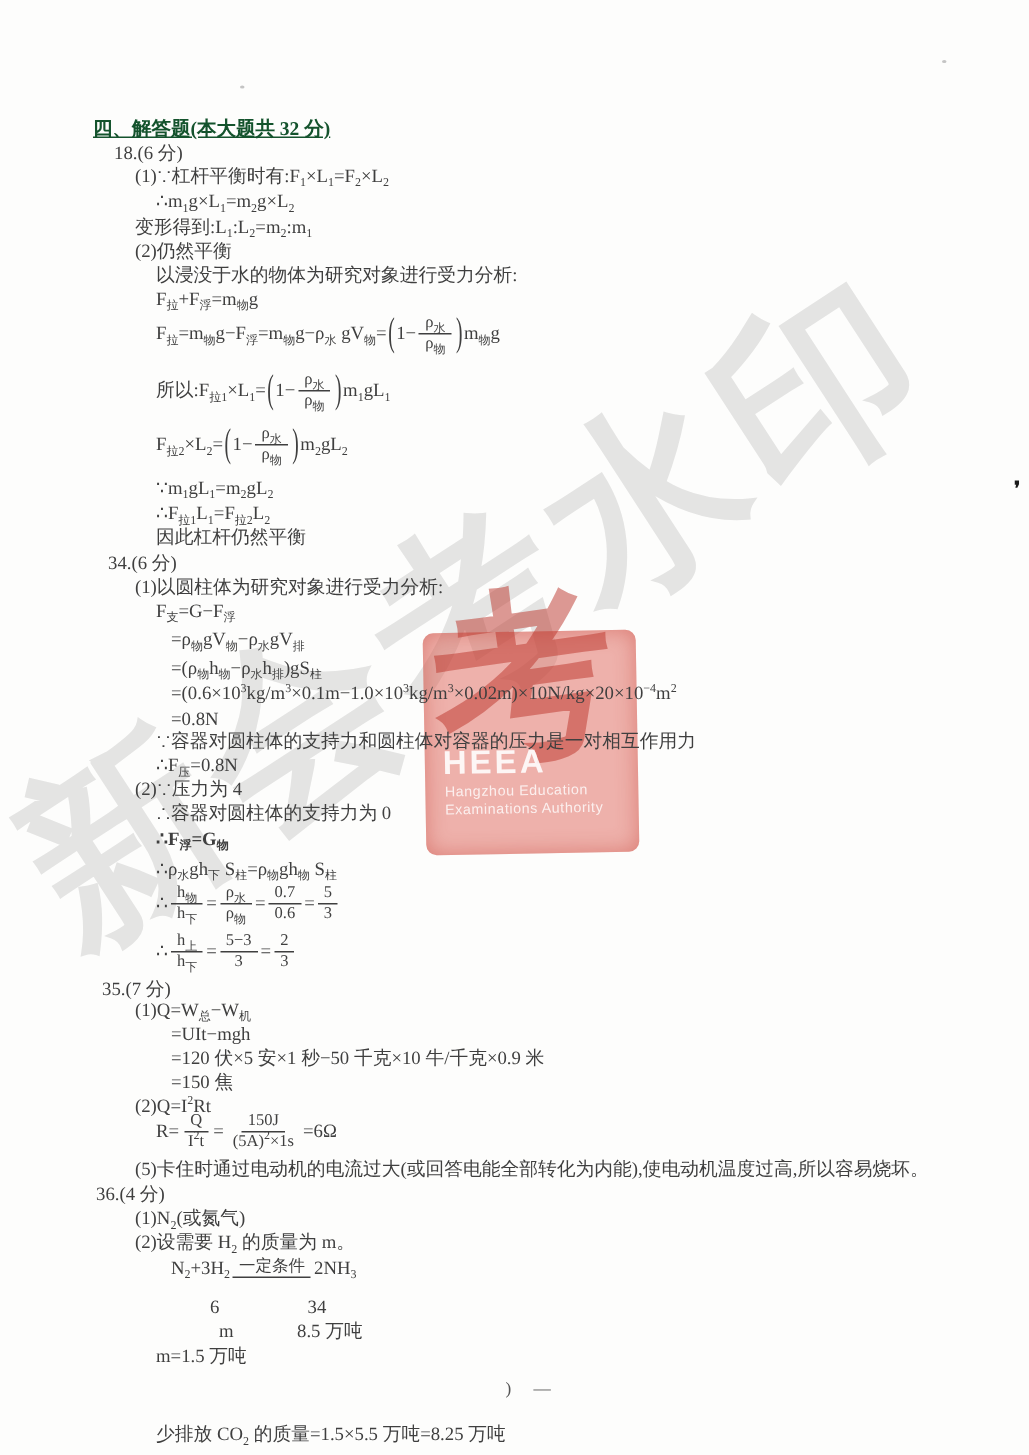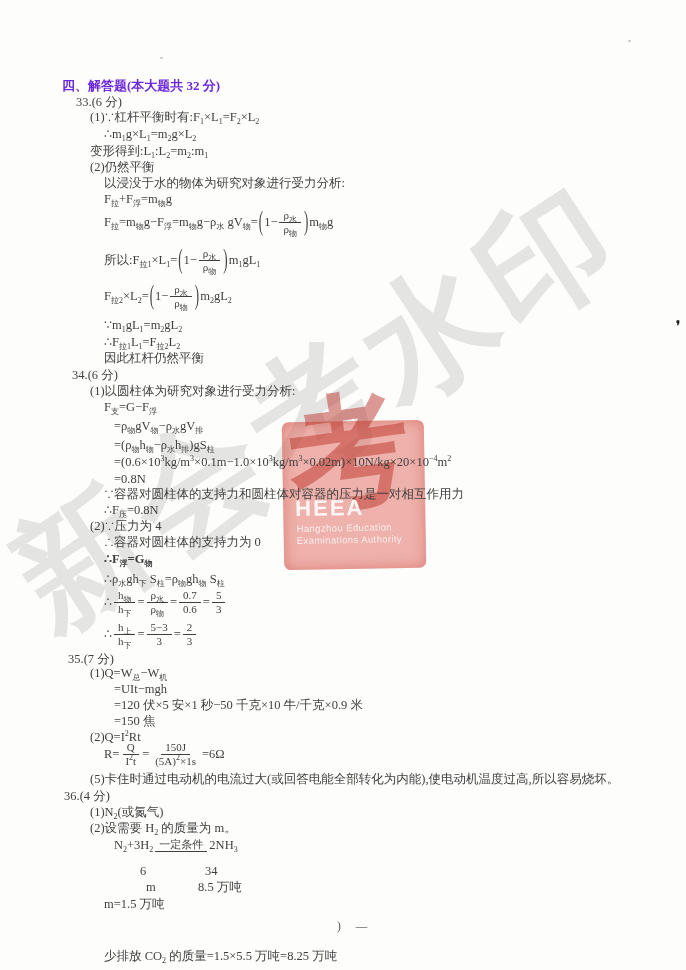--- a/index.html
+++ b/index.html
@@ -38,21 +38,21 @@
   }
   #stamp .org1,#stamp .org2{
     position:absolute;left:13px;
     font-family:"Liberation Sans",sans-serif;font-size:9.5px;
     color:rgba(255,255,255,0.80);letter-spacing:0.4px;white-space:nowrap;
   }
   #stamp .org1{top:101px;}
   #stamp .org2{top:113px;}
   
   .ln{position:absolute;white-space:nowrap;font-size:12.5px;line-height:1.25;}
-  .ln.h{font-size:13px;font-weight:700;color:#6d28d9;}
+  .ln.h{font-size:13px;font-weight:700;color:#14532d;text-decoration:underline;}
   sub{font-size:8px;vertical-align:-3px;line-height:0;}
   sup{font-size:8px;vertical-align:5px;line-height:0;}
   .frac{
     display:inline-flex;flex-direction:column;align-items:center;
     vertical-align:middle;font-size:11px;line-height:1.15;
     margin:0 2px;position:relative;top:-1px;text-align:center;
   }
   .frac .num{border-bottom:1px solid #3f3f3f;padding:0 4px;}
   .frac .den{padding:0 4px;}
   .bp{display:inline-block;transform:scaleY(2.05);font-size:13px;margin:0 1px;}
@@ -69,21 +69,21 @@
 
   <div id="stamp">
     <span class="kao">考</span>
     <span class="abbr">HEEA</span>
     <span class="org1">Hangzhou Education</span>
     <span class="org2">Examinations Authority</span>
   </div>
 
   <div id="lines">
       <div class="ln h" style="left: 62px; top: 78px;">四、解答题(本大题共 32 分)</div>
-      <div class="ln" style="left: 76px; top: 95px;">33.(6 分)</div>
+      <div class="ln" style="left: 76px; top: 95px;">18.(6 分)</div>
       <div class="ln" style="left: 90px; top: 110px;">(1)∵杠杆平衡时有:F<sub>1</sub>×L<sub>1</sub>=F<sub>2</sub>×L<sub>2</sub></div>
       <div class="ln" style="left: 104px; top: 127px;">∴m<sub>1</sub>g×L<sub>1</sub>=m<sub>2</sub>g×L<sub>2</sub></div>
       <div class="ln" style="left: 90px; top: 144px;">变形得到:L<sub>1</sub>:L<sub>2</sub>=m<sub>2</sub>:m<sub>1</sub></div>
       <div class="ln" style="left: 90px; top: 160px;">(2)仍然平衡</div>
       <div class="ln" style="left: 104px; top: 176px;">以浸没于水的物体为研究对象进行受力分析:</div>
       <div class="ln" style="left: 104px; top: 192px;">F<sub>拉</sub>+F<sub>浮</sub>=m<sub>物</sub>g</div>
       <div class="ln" style="left: 104px; top: 210px;">F<sub>拉</sub>=m<sub>物</sub>g−F<sub>浮</sub>=m<sub>物</sub>g−ρ<sub>水</sub> gV<sub>物</sub>=<span class="bp">(</span>1−<span class="frac">
           <span class="num">ρ<sub>水</sub></span>
           <span class="den">ρ<sub>物</sub></span>
         </span><span class="bp">)</span>m<sub>物</sub>g</div>

